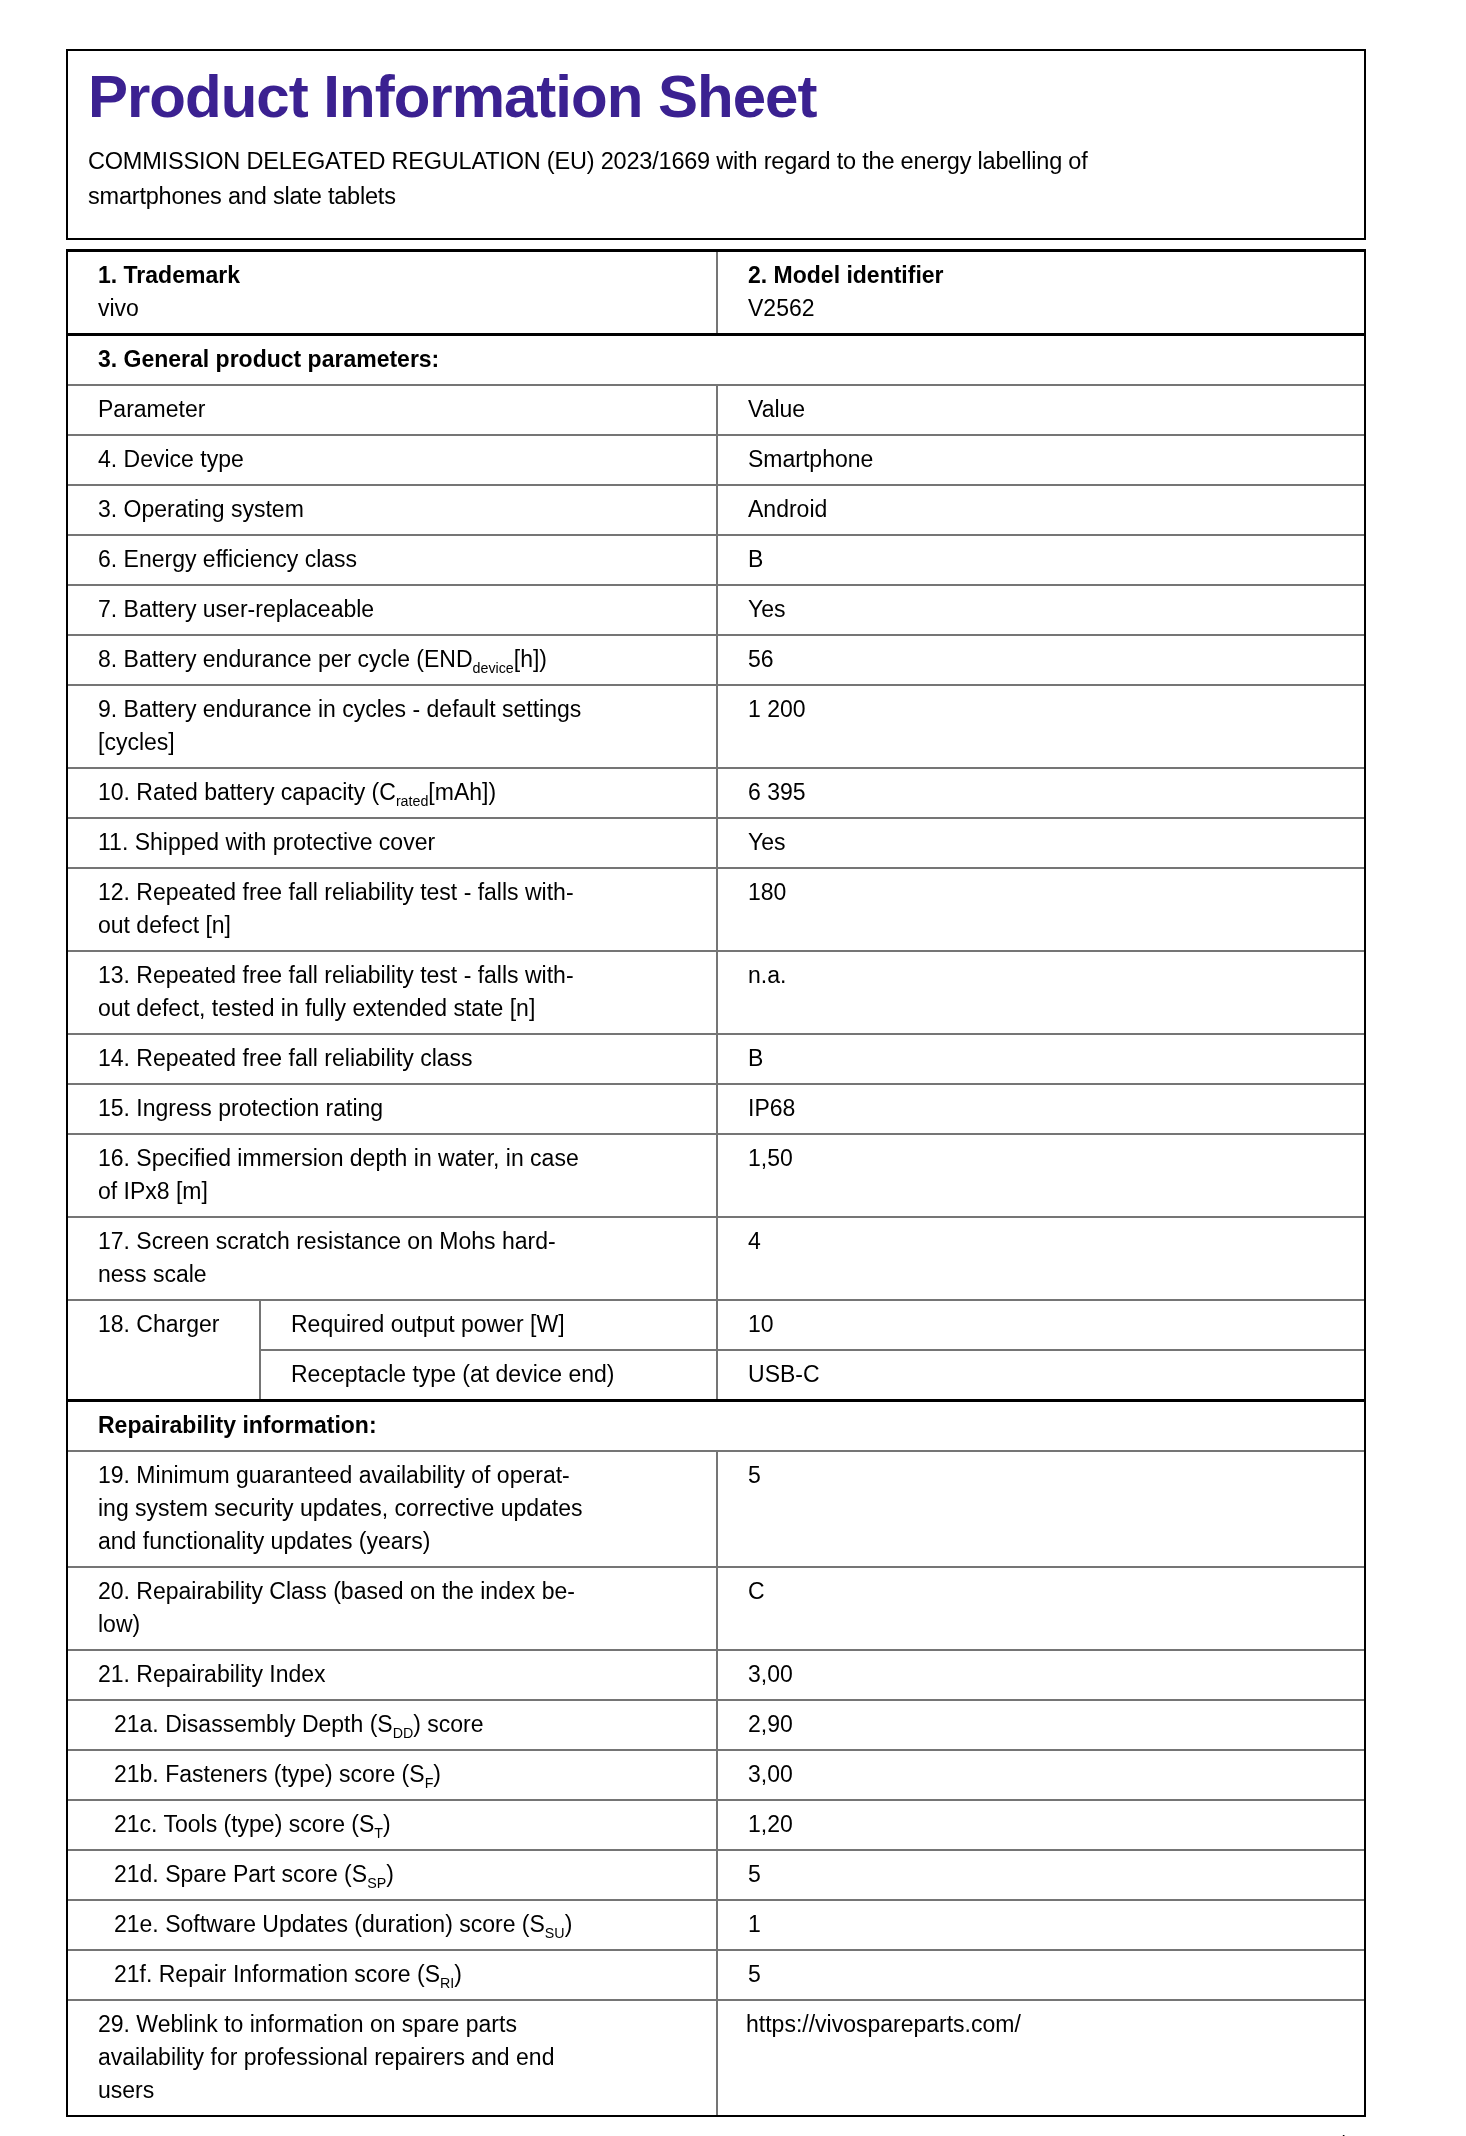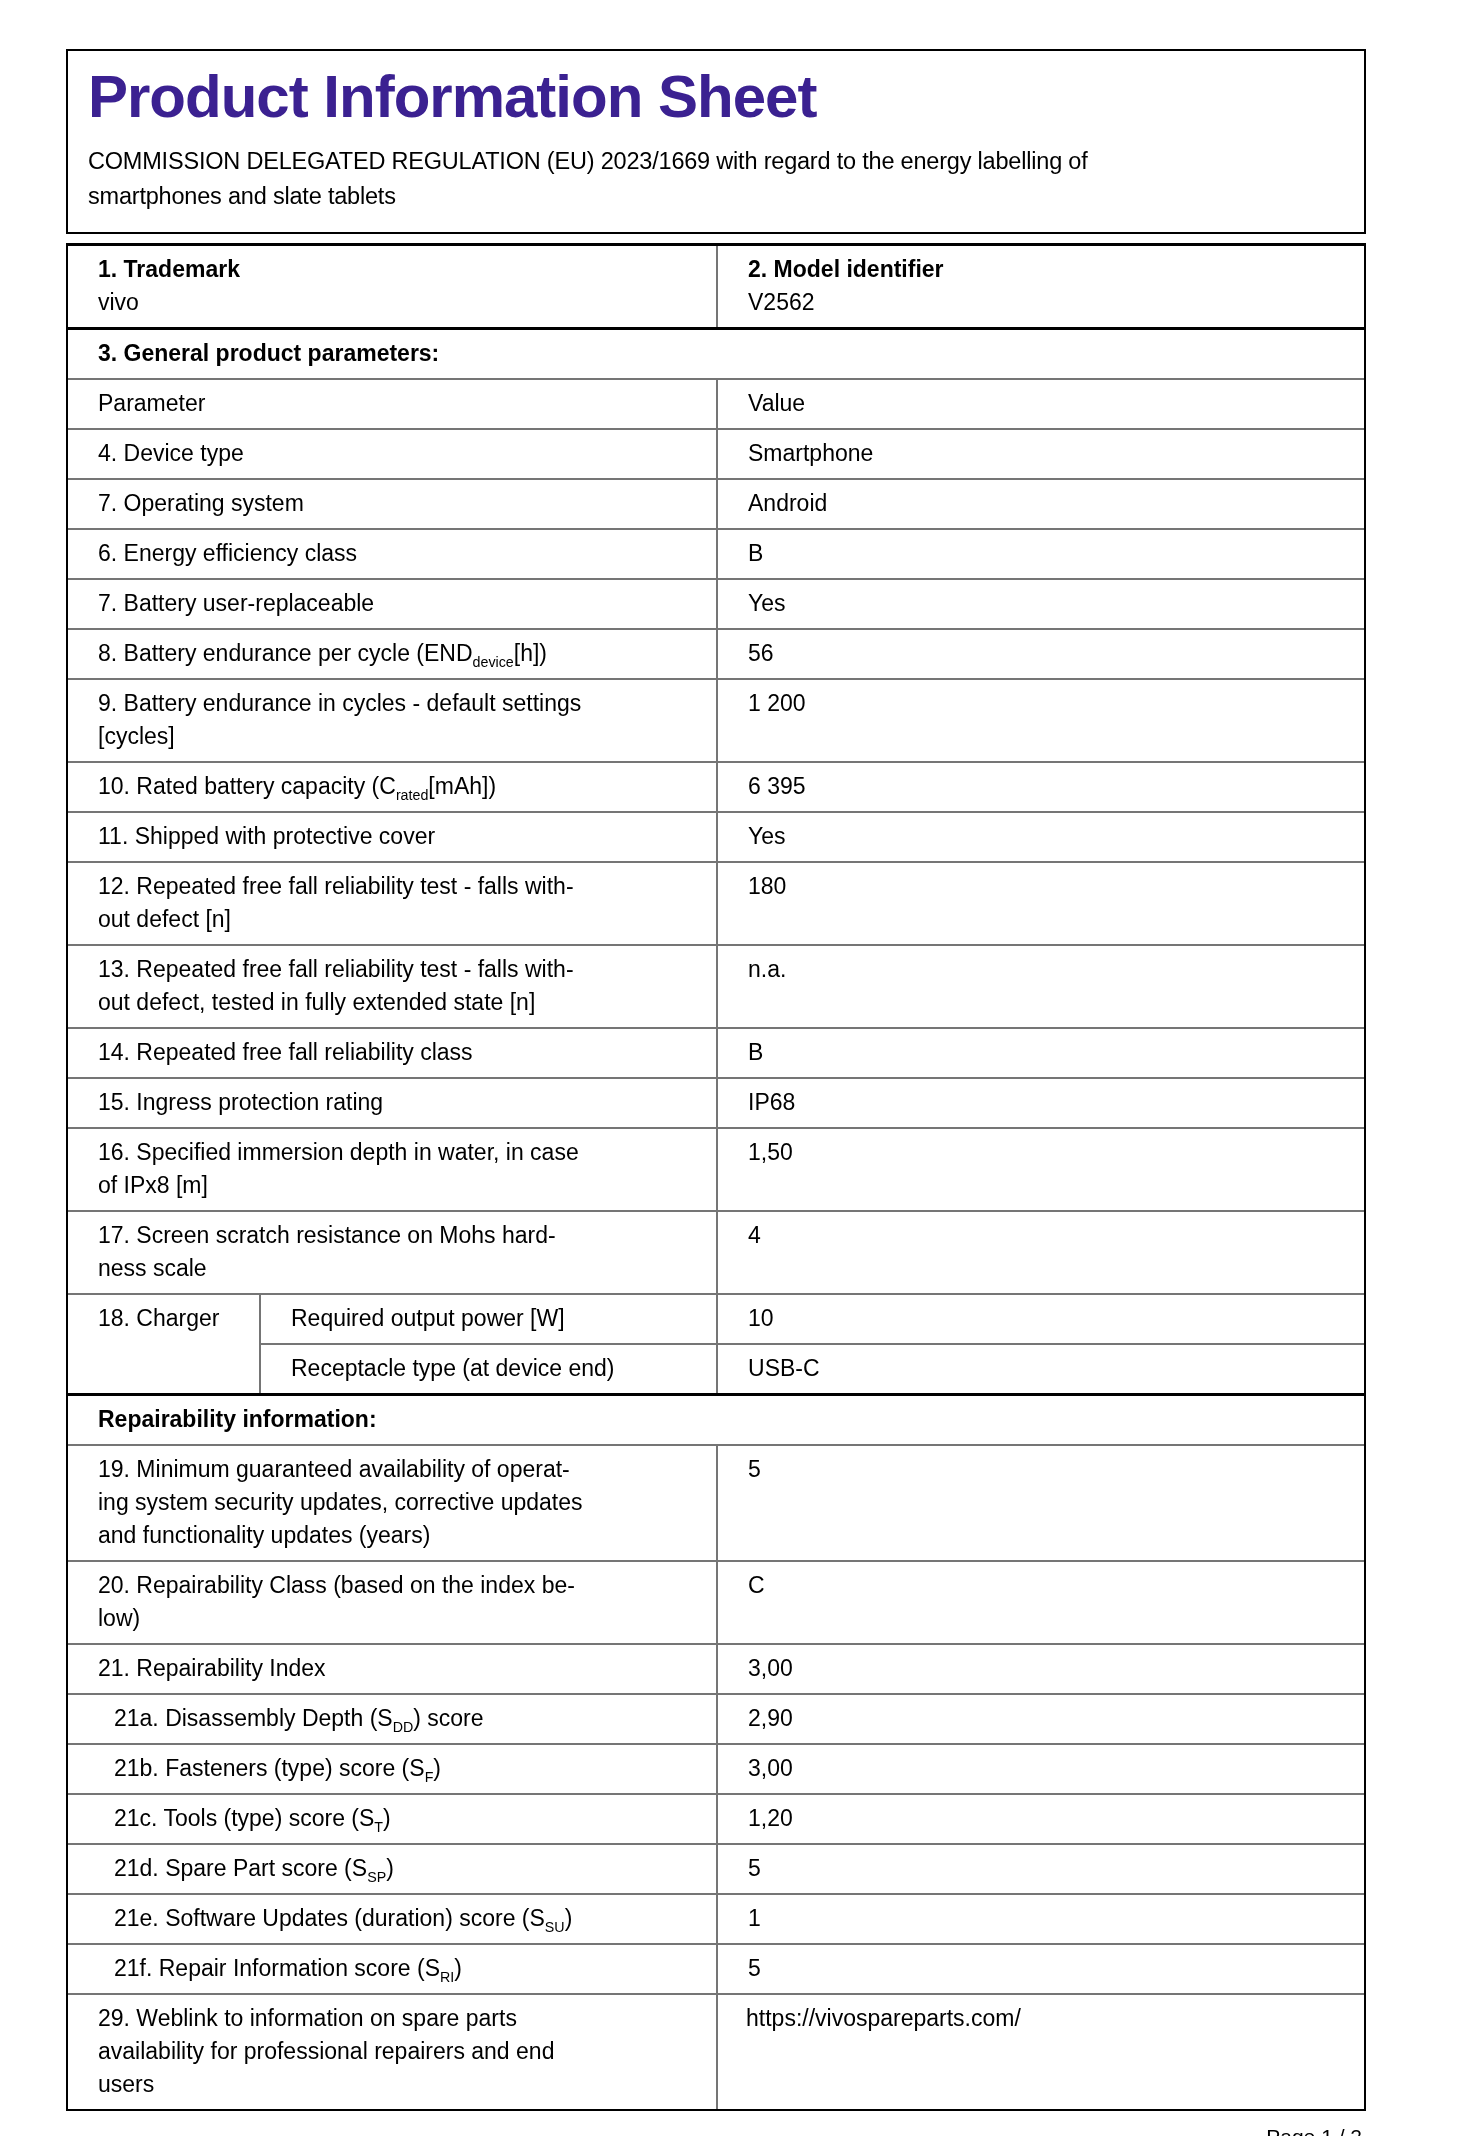--- a/index.html
+++ b/index.html
@@ -8,21 +8,21 @@
     background: #ffffff;
     font-family: "Liberation Sans", "DejaVu Sans", sans-serif;
     color: #000;
     position: relative;
   }
   .sheet { position: absolute; left: 66px; top: 49px; width: 1300px; }
 
   
   .title-box {
     border: 2px solid #000;
-    padding: 10px 18px 18px 20px;
+    padding: 10px 18px 24px 20px;
     box-sizing: border-box;
   }
   .doc-title {
     font-size: 60px; font-weight: 700; letter-spacing: -1px;
     color: #3b2191; margin: 2px 0 0 0; line-height: 1.12;
   }
   .doc-subtitle {
     font-size: 23.5px; line-height: 35px; margin: 14px 0 0 0;
     letter-spacing: -0.2px; white-space: pre-line;
   }
@@ -97,21 +97,21 @@
       <td colspan="2">Parameter</td>
       <td>Value</td>
     </tr>
 
     <tr>
       <td colspan="2">4. Device type</td>
       <td>Smartphone</td>
     </tr>
 
     <tr>
-      <td colspan="2">7. Operating system</td>
+      <td colspan="2">3. Operating system</td>
       <td>Android</td>
     </tr>
 
     <tr>
       <td colspan="2">6. Energy efficiency class</td>
       <td>B</td>
     </tr>
 
     <tr>
       <td colspan="2">7. Battery user-replaceable</td>

